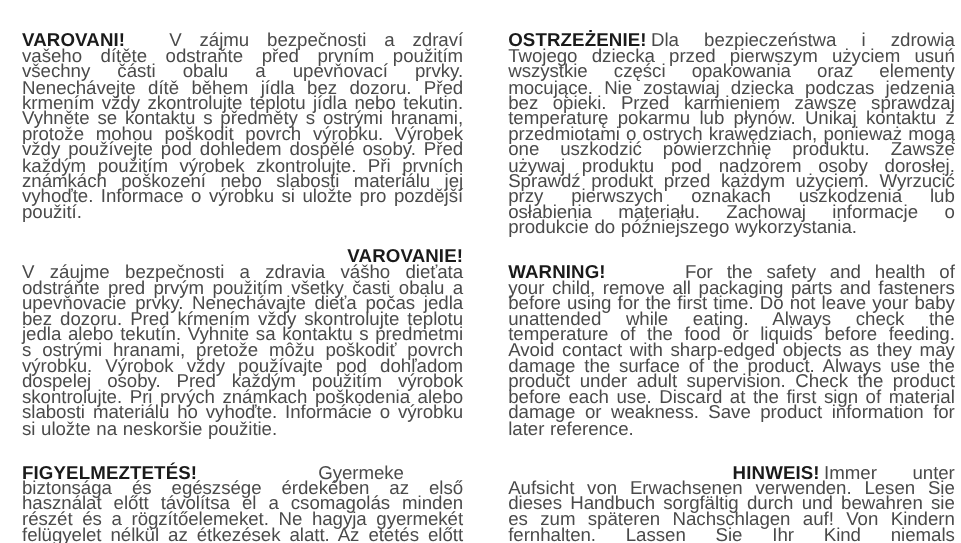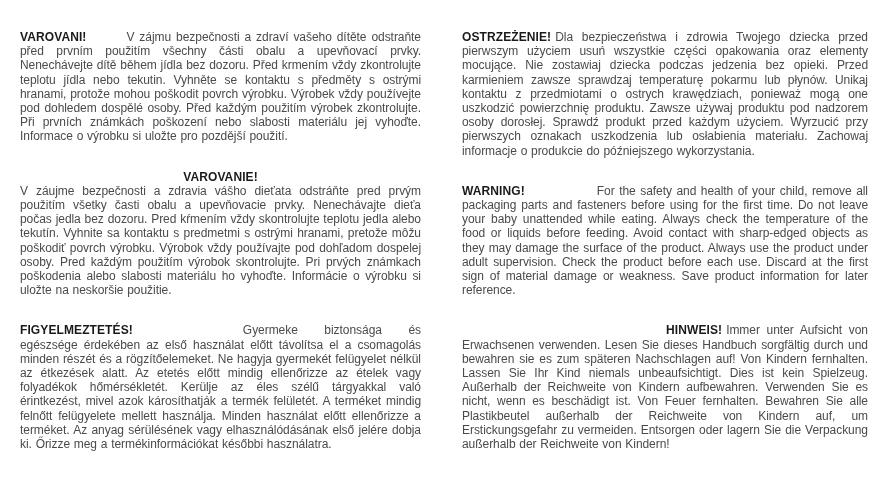--- a/index.html
+++ b/index.html
@@ -19,33 +19,33 @@
   .col {
     position: absolute;
     top: 30px;
   }
   .col-left  { left: 20px;  width: 401px; }
   .col-right { left: 462px; width: 406px; }
   p.sec {
     margin: 0 0 26px 0;
     padding: 0;
     text-align: justify;
-    font-size: 12px;
+    font-size: 17px;
     line-height: 14.2px;
     color: #4a4a4a;
     letter-spacing: -0.05px;
     word-spacing: 0.5px;
   }
   p.sec:last-child { margin-bottom: 0; }
   .hd {
     font-weight: bold;
     color: #1a1a1a;
     letter-spacing: 0.1px;
   }
-  .hd-block { display: block; text-align: center; }
+  .hd-block { display: block; text-align: right; }
   .gap { display: inline-block; height: 1px; }
   .gap-cz { width: 40px; }
   .gap-hu { width: 110px; }
   .gap-pl { width: 4px; }
   .gap-en { width: 72px; }
   .gap-de { width: 4px; }
   .de-indent { text-indent: 204px; }
 </style>
 </head>
 <body>

